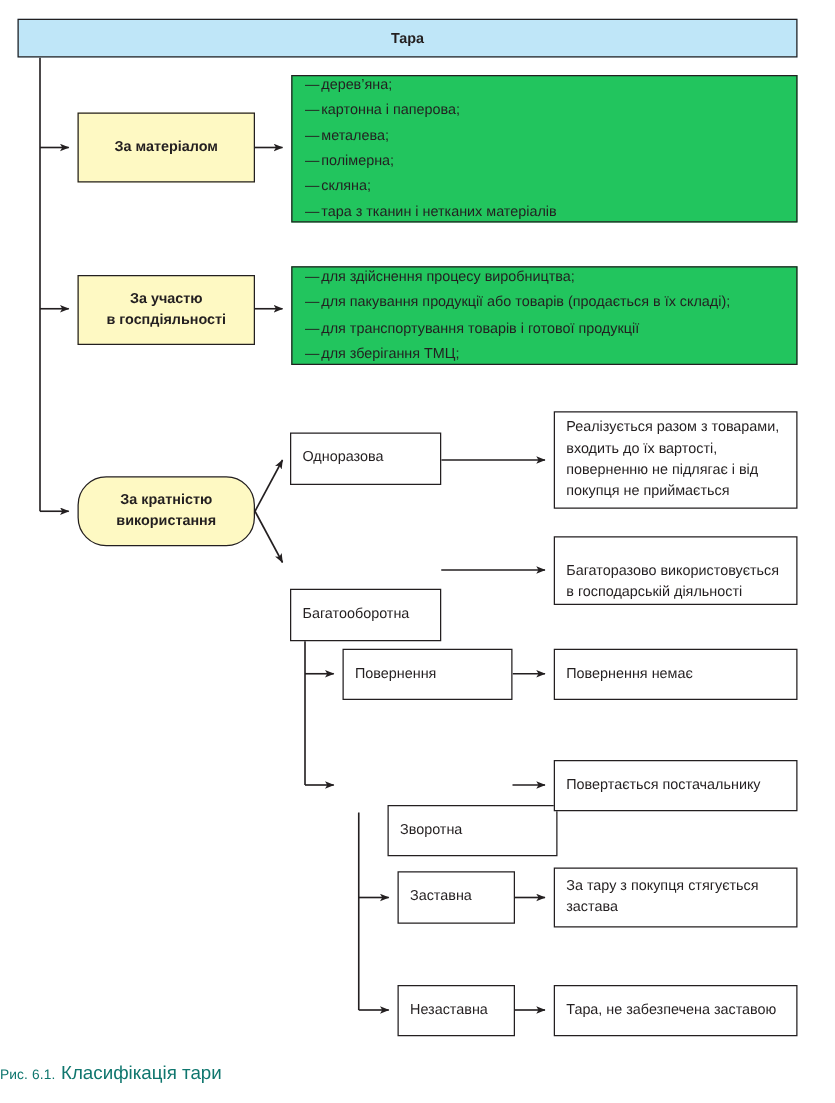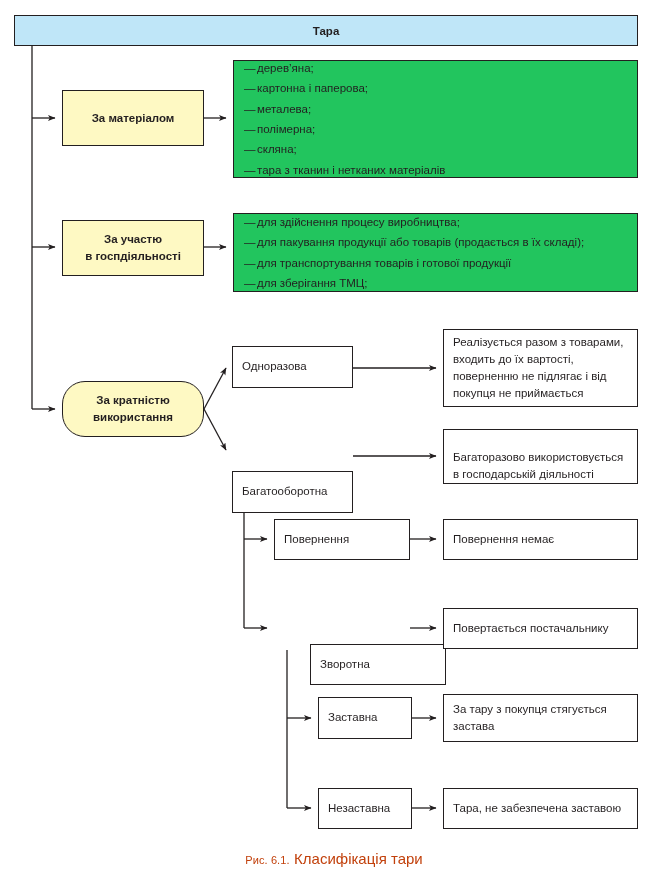--- a/index.html
+++ b/index.html
@@ -74,22 +74,21 @@
   }
   .node.listbox li .dash {
     display: inline-block;
     width: 13px;
   }
   .caption {
     position: absolute;
     left: 0;
     top: 850px;
     width: 668px;
-    text-align: center;
-    color: #c2410c;
+    color: #0f766e;
     z-index: 2;
   }
   .caption .fig-no {
     font-size: 11px;
     letter-spacing: 0.1px;
   }
   .caption .fig-title {
     font-size: 15px;
   }
 </style>

